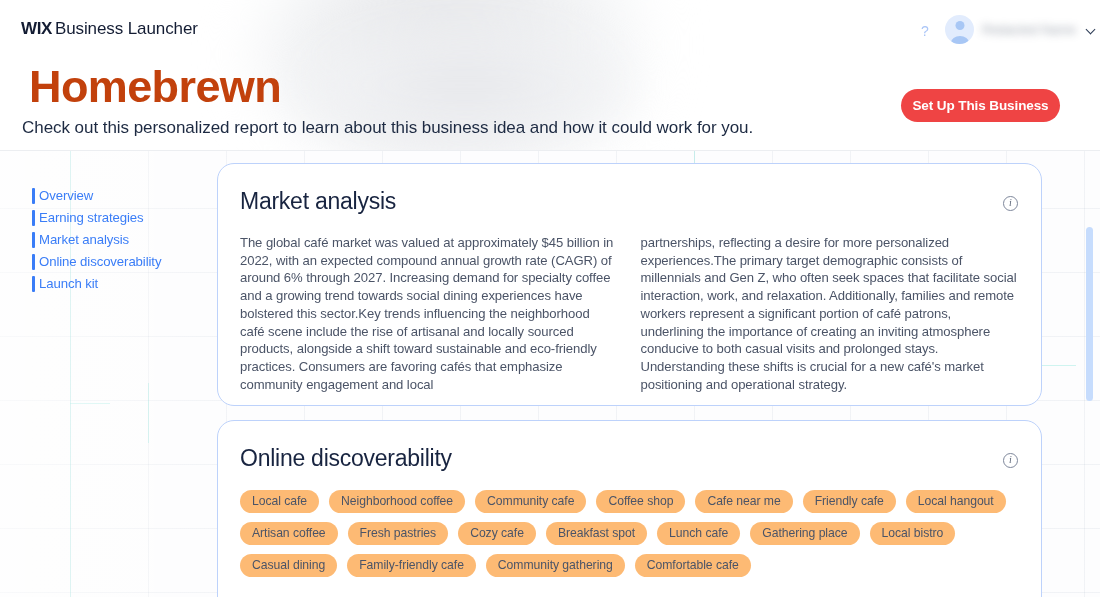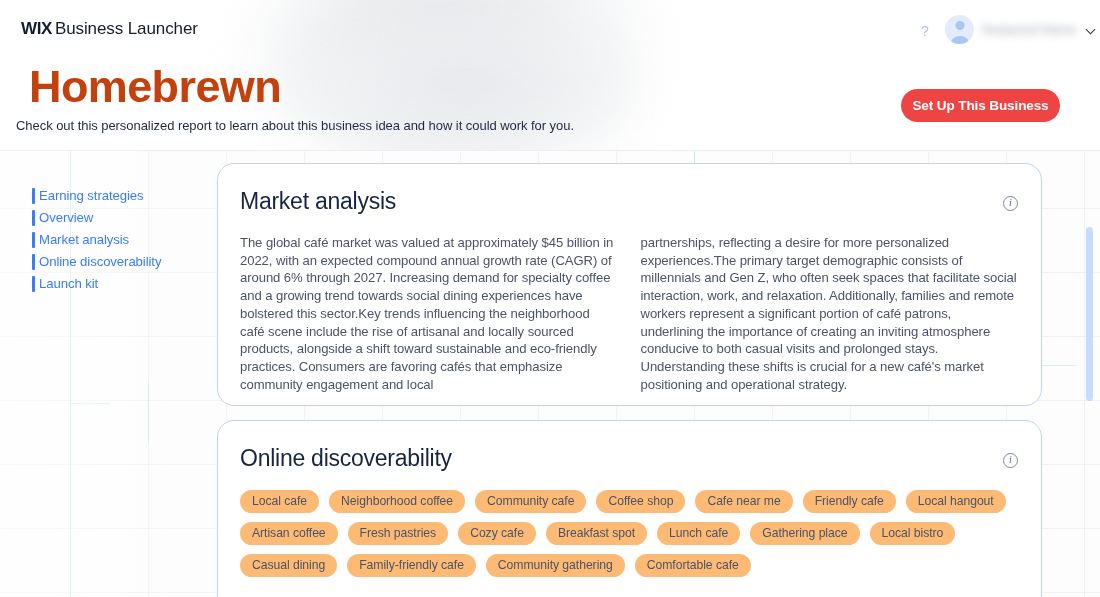--- a/index.html
+++ b/index.html
@@ -139,22 +139,22 @@
     top: 64px; left: 29px;
     font-size: 45px;
     font-weight: 700;
     color: #c2410c;
     letter-spacing: -0.6px;
     line-height: 1;
     text-align: right;
   }
   .page-sub {
     position: absolute;
-    top: 118px; left: 16px;
-    font-size: 13px;
+    top: 118px; left: 22px;
+    font-size: 17px;
     color: #1d2a42;
     letter-spacing: -0.05px;
   }
 
   .cta-button {
     position: absolute;
     top: 89px; left: 901px;
     width: 159px; height: 33px;
     border: none;
     border-radius: 17px;
@@ -358,22 +358,22 @@
       <i style="left:70px; top:0px; width:1px; height:446px;"></i>
       <i style="left:148px; top:232px; width:1px; height:60px;"></i>
       <i style="left:70px; top:252px; width:40px; height:1px;"></i>
       <i style="left:226px; top:295px; width:1px; height:42px;"></i>
       <i style="left:694px; top:0px; width:1px; height:66px;"></i>
       <i style="left:1036px; top:214px; width:40px; height:1px;"></i>
     </div>
     <div class="veil-left"></div>
 
     <nav class="sidenav">
+      <a class="nav-item">Overview</a>
       <a class="nav-item">Earning strategies</a>
-      <a class="nav-item">Overview</a>
       <a class="nav-item">Market analysis</a>
       <a class="nav-item">Online discoverability</a>
       <a class="nav-item">Launch kit</a>
     </nav>
 
     <section class="card" id="card-market">
       <div class="card-head">
         <div class="card-title">Market analysis</div>
         <div class="info-icon">i</div>
       </div>

